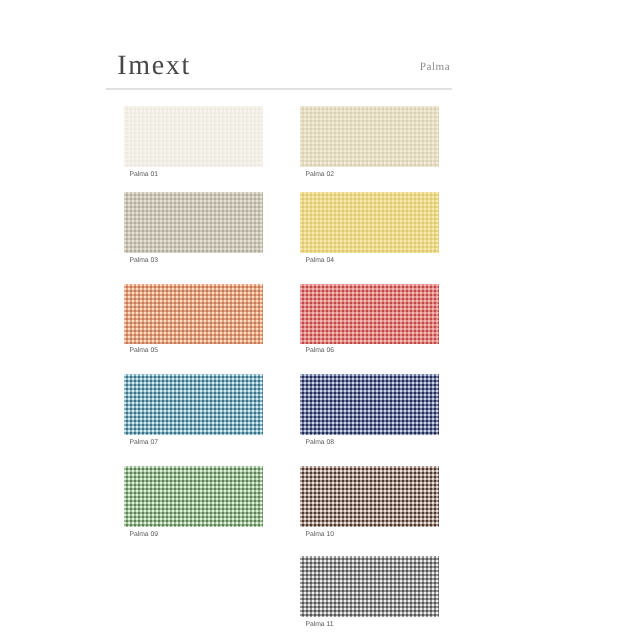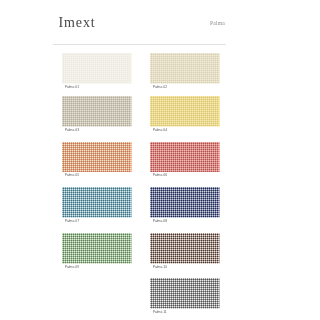--- a/index.html
+++ b/index.html
@@ -1,18 +1,18 @@
 <!DOCTYPE html>
 <html><head>
 <meta charset="utf-8">
 <style>
   html,body{margin:0;padding:0;}
   body{width:280px;height:320px;background:#ffffff;font-family:"Liberation Sans",sans-serif;overflow:hidden;}
   .page{position:absolute;left:0;top:0;width:280px;height:320px;background:#fff;}
-  .hdr{position:absolute;left:53px;top:13px;width:173px;height:22px;}
+  .hdr{position:absolute;left:53px;top:24px;width:173px;height:22px;}
   .brand{position:absolute;left:5.6px;top:3.3px;font-family:"Liberation Serif",serif;font-size:14px;line-height:14px;color:#484848;letter-spacing:.85px;filter:grayscale(1);}
   .coll{position:absolute;right:.9px;top:7.4px;font-family:"Liberation Serif",serif;font-size:5.6px;line-height:6px;color:#8e8e8e;letter-spacing:.25px;filter:grayscale(1);}
   .rule{position:absolute;left:53px;top:44px;width:173px;height:1px;background:#e1e1e1;}
   .grid{position:absolute;left:0;top:0;width:280px;height:320px;}
   .cell{position:absolute;}
   .sw{display:block;}
   .cap{position:absolute;left:2.7px;font-size:3.4px;line-height:3.4px;color:#5a5a5a;letter-spacing:0;font-family:"Liberation Sans",sans-serif;filter:grayscale(1);white-space:nowrap;}
 </style>
 </head>
 <body>

